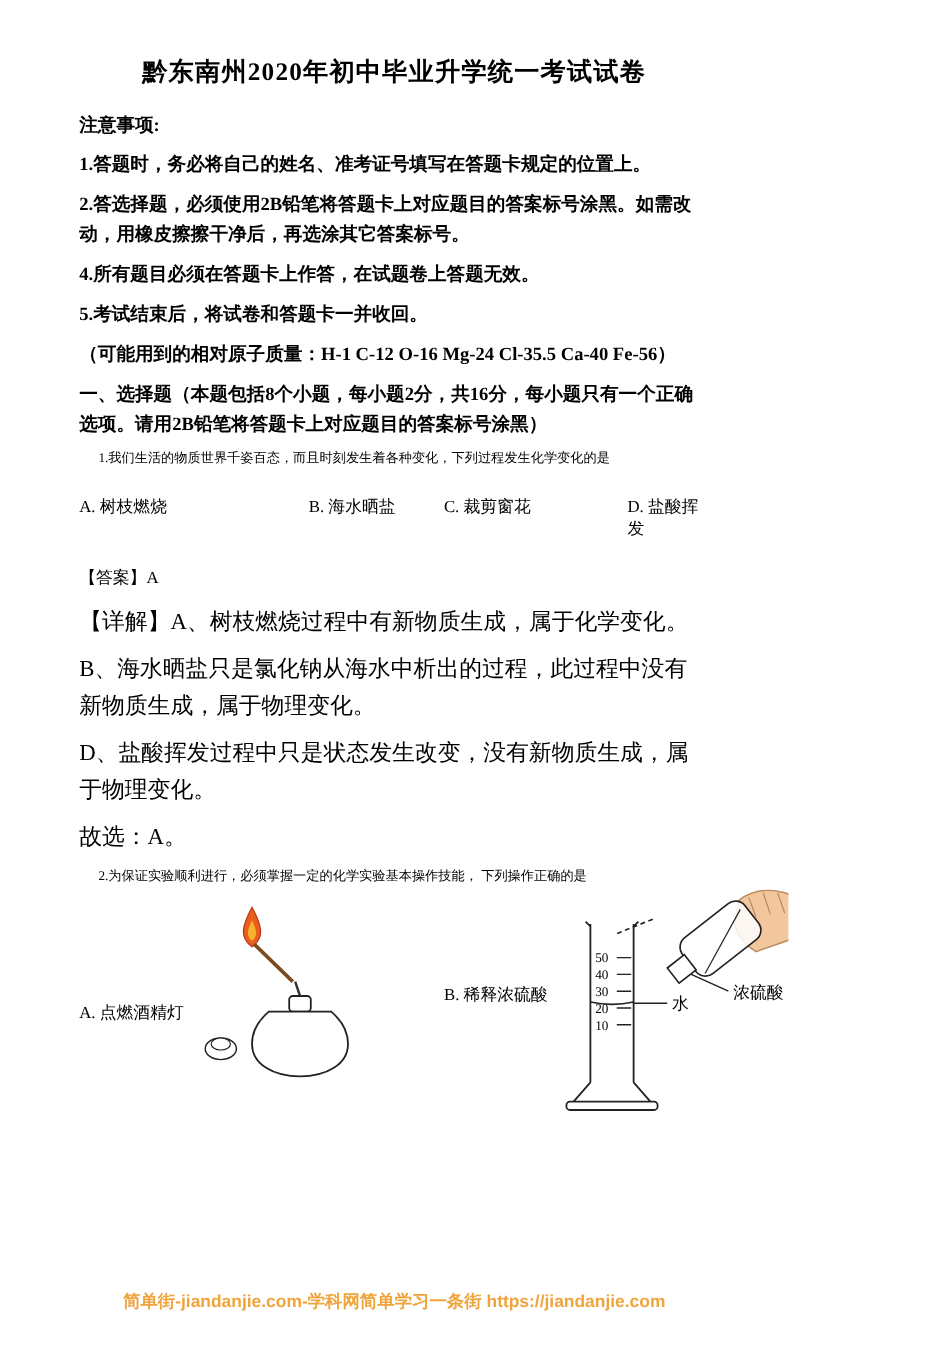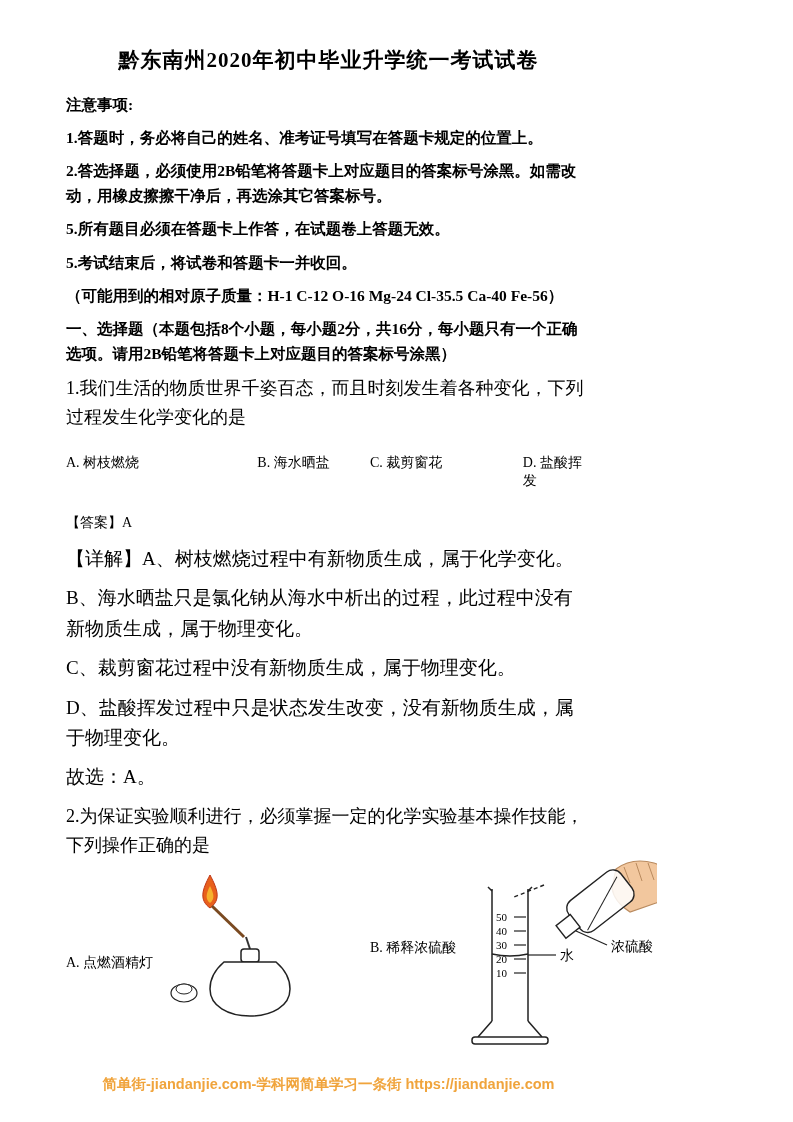--- a/index.html
+++ b/index.html
@@ -22,23 +22,23 @@
     margin-bottom: 18px;
   }
   p.bold-line {
     font-weight: bold;
     font-size: 15.5px;
     line-height: 1.62;
     margin: 8px 0;
   }
   p.normal-line {
     font-weight: normal;
-    font-size: 18px;
+    font-size: 11px;
     line-height: 1.6;
-    margin: 8px 0;
+    margin: 8px 16px;
   }
   .opt-row { display: flex; font-size: 14px; margin: 22px 0; }
   .opt-a { width: 162px; }
   .opt-b { width: 164px; text-align: center; }
   .opt-c { width: 164px; }
   .tag { color: #000000; text-align: right; }
   .tag-line { font-size: 14px; line-height: 1.6; margin: 10px 0; }
   .detail-line { font-size: 19px; line-height: 1.6; margin: 9px 0; }
   .q2-figures {
     position: relative;
@@ -69,41 +69,40 @@
 </head>
 <body>
 
 <div class="page">
 
   <h1 class="title">黔东南州2020年初中毕业升学统一考试试卷</h1>
 
   <p class="bold-line">注意事项:</p>
   <p class="bold-line">1.答题时，务必将自己的姓名、准考证号填写在答题卡规定的位置上。</p>
   <p class="bold-line">2.答选择题，必须使用2B铅笔将答题卡上对应题目的答案标号涂黑。如需改动，用橡皮擦擦干净后，再选涂其它答案标号。</p>
-  <p class="bold-line">5.所有题目必须在答题卡上作答，在试题卷上答题无效。</p>
+  <p class="bold-line">4.所有题目必须在答题卡上作答，在试题卷上答题无效。</p>
   <p class="bold-line">5.考试结束后，将试卷和答题卡一并收回。</p>
   <p class="bold-line">（可能用到的相对原子质量：H-1   C-12   O-16   Mg-24   Cl-35.5    Ca-40   Fe-56）</p>
 
   <p class="bold-line">一、选择题（本题包括8个小题，每小题2分，共16分，每小题只有一个正确选项。请用2B铅笔将答题卡上对应题目的答案标号涂黑）</p>
 
   <p class="normal-line">1.我们生活的物质世界千姿百态，而且时刻发生着各种变化，下列过程发生化学变化的是</p>
 
   <p class="opt-row">
     <span class="opt-a">A. 树枝燃烧</span>
     <span class="opt-b">B. 海水晒盐</span>
     <span class="opt-c">C. 裁剪窗花</span>
     <span class="opt-d">D. 盐酸挥发</span>
   </p>
 
   <p class="tag-line"><span class="tag">【答案】</span><span>A</span></p>
 
 
   <p class="detail-line"><span class="tag">【详解】</span><span>A、树枝燃烧过程中有新物质生成，属于化学变化。</span></p>
   <p class="detail-line">B、海水晒盐只是氯化钠从海水中析出的过程，此过程中没有新物质生成，属于物理变化。</p>
-  <p class="detail-line">C、裁剪窗花过程中没有新物质生成，属于物理变化。</p>
   <p class="detail-line">D、盐酸挥发过程中只是状态发生改变，没有新物质生成，属于物理变化。</p>
   <p class="detail-line">故选：A。</p>
 
   <p class="normal-line">2.为保证实验顺利进行，必须掌握一定的化学实验基本操作技能， 下列操作正确的是</p>
 
   <div class="q2-figures">
 
     <span class="fig-label fig-label-a">A.  点燃酒精灯</span>
 
     <svg class="lamp-svg" width="160" height="165" viewBox="0 0 160 165">

